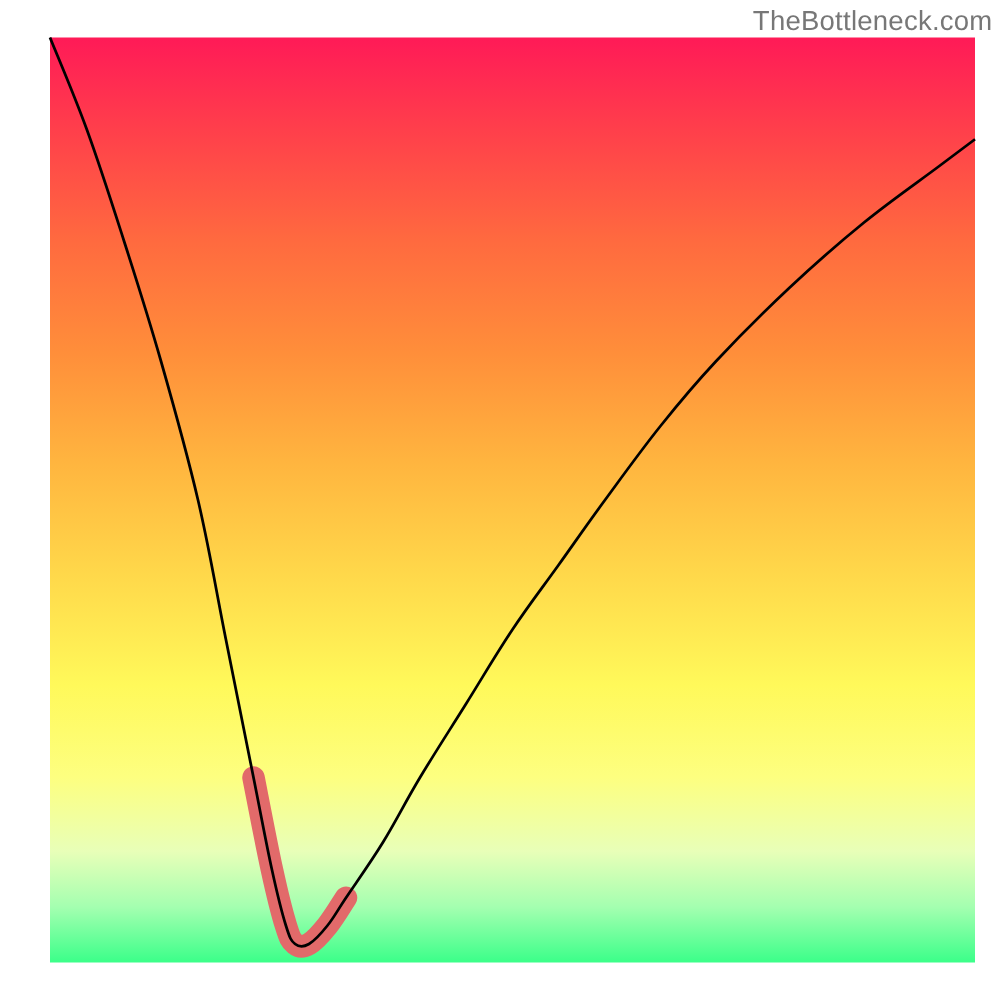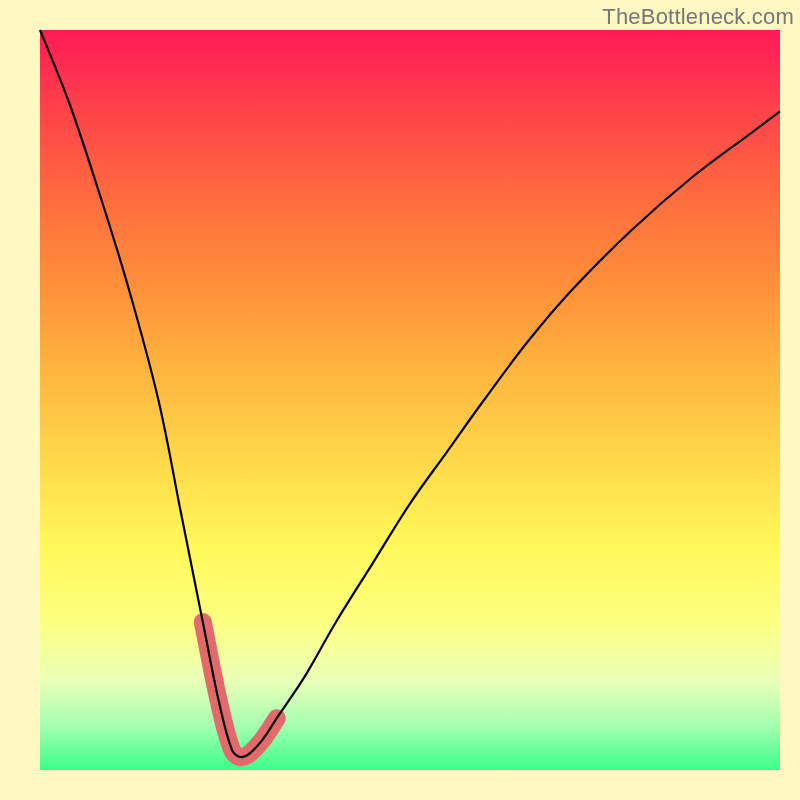--- a/index.html
+++ b/index.html
@@ -10,21 +10,21 @@
     background: #000;
     overflow: hidden;
     font-family: Arial, Helvetica, sans-serif;
   }
   .frame {
     position: absolute;
     left: 0;
     top: 0;
     width: 800px;
     height: 800px;
-    background: #fef9c3;
+    background: #ffffff;
   }
   .plot {
     position: absolute;
     left: 40px;
     top: 30px;
     width: 740px;
     height: 740px;
     background: linear-gradient(to bottom,
       #ff1a57 0%,
       #ff3f4b 10%,

